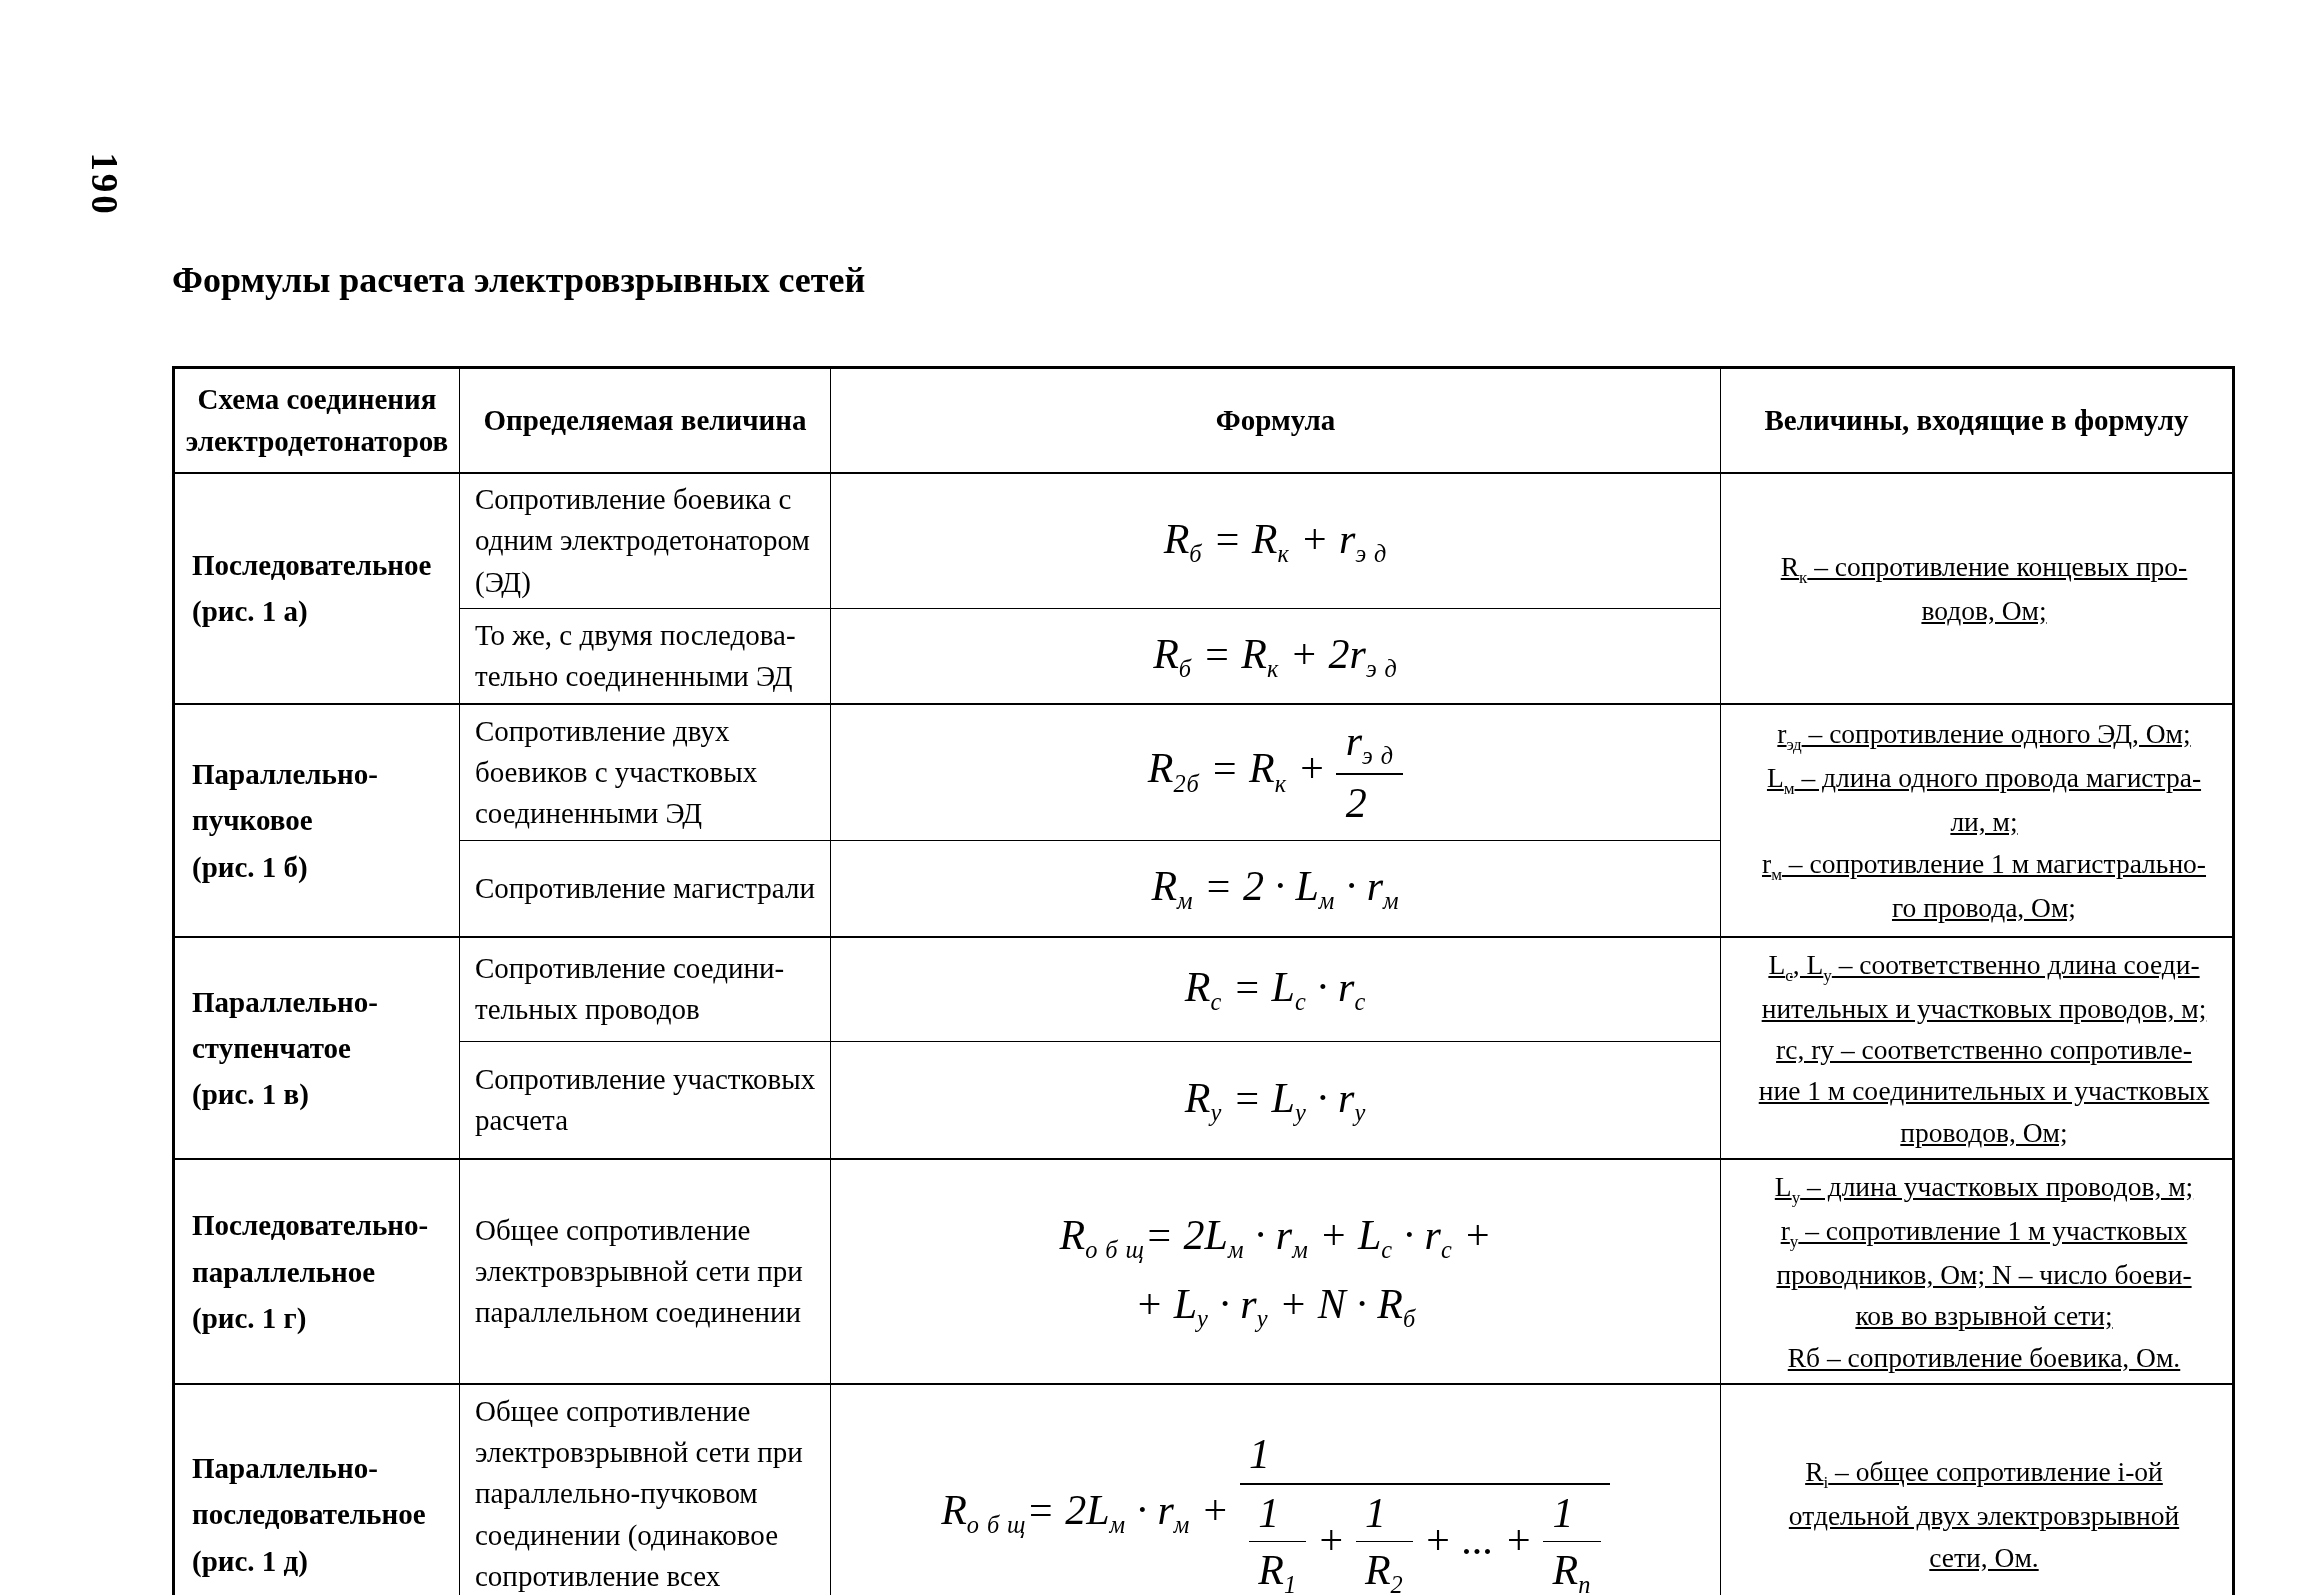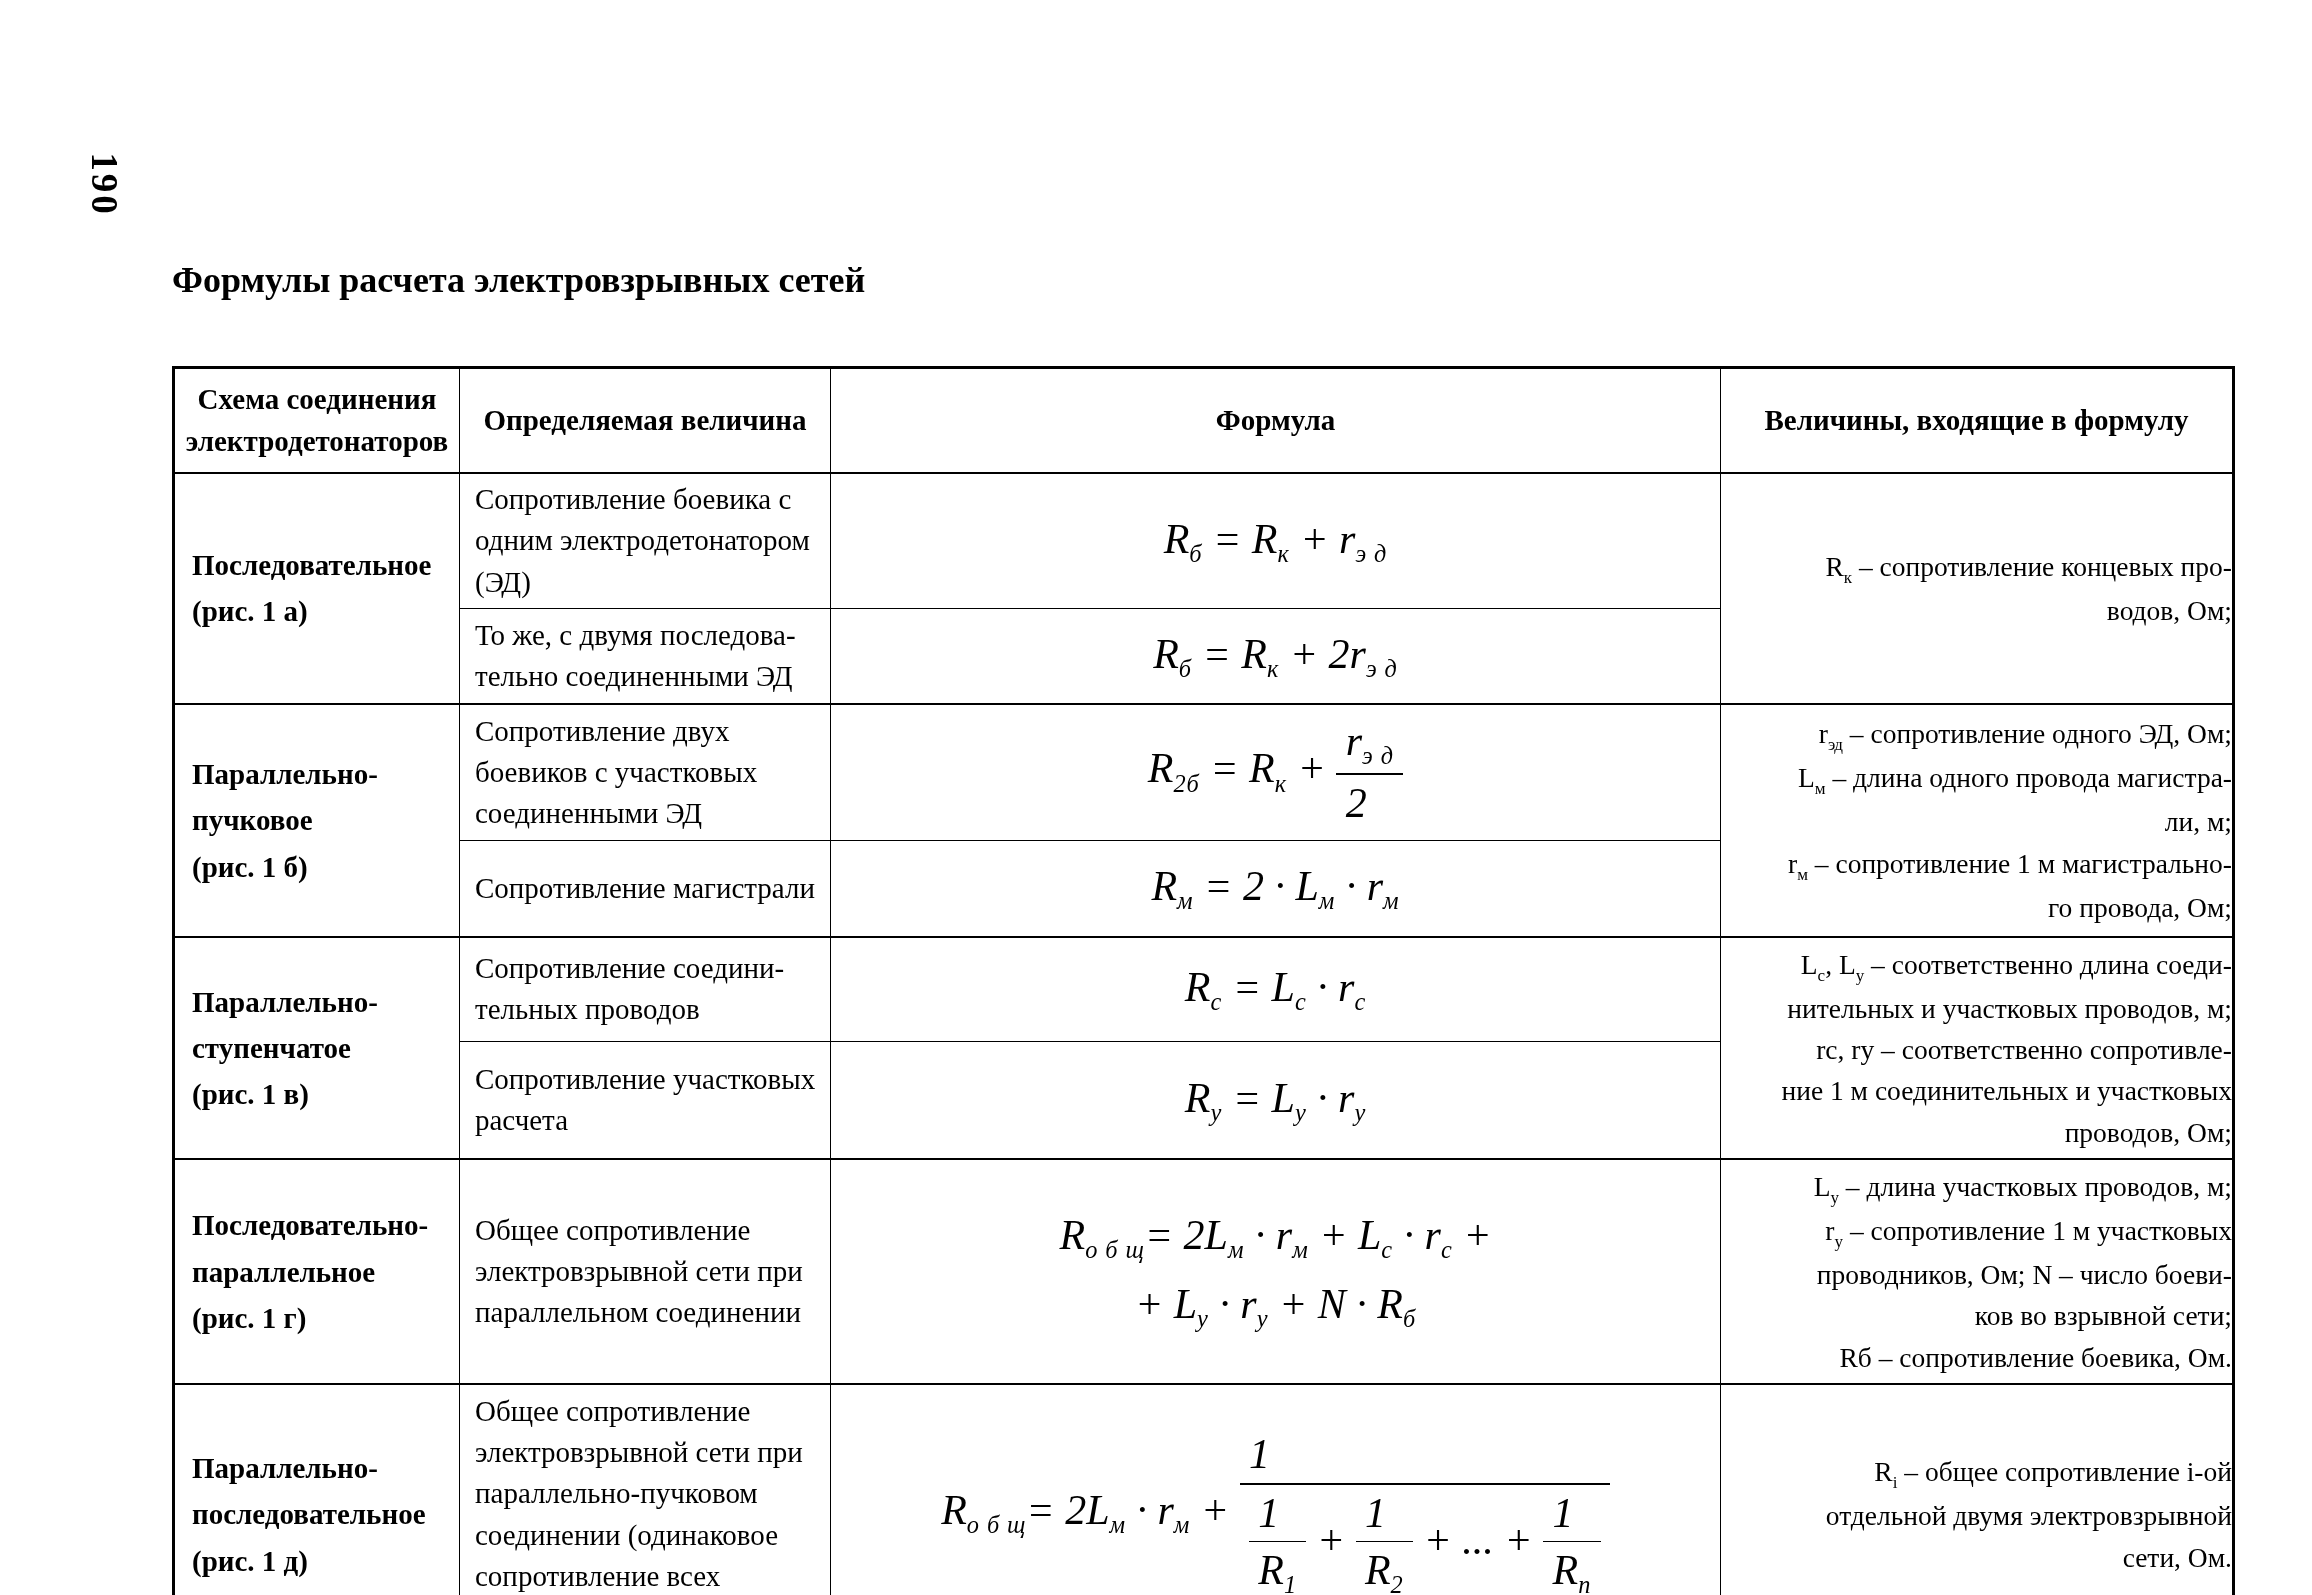--- a/index.html
+++ b/index.html
@@ -33,21 +33,21 @@
   }
   th, td { border:1.9px solid #000; padding:5.6px 13px; vertical-align:middle; }
   tr.group-start th, tr.group-start td { border-top:2.8px solid #000; }
 
   th {
     font-weight:bold; font-size:29px; text-align:center;
     line-height:1.45; padding:9.3px 7.5px;
   }
   td.scheme   { font-size:29px; line-height:1.6; text-align:left; padding-left:17px;font-weight:bold; }
   td.quantity { font-size:29px; line-height:1.42; text-align:left; padding-left:15px; }
-  td.vars     { font-size:27.5px; line-height:1.5; text-align:right; padding-left:15px; padding-right:0; }
+  td.vars     { font-size:27.5px; line-height:1.5; text-align:center; padding-left:15px; padding-right:0;text-decoration:underline; }
   td.vars sub { font-size:0.62em; }
 
   td.formula  {
     font-style:italic; font-size:42px; text-align:center;
     line-height:1.25;
   }
   td.formula sub { font-size:0.58em; letter-spacing:0.9px; }
   td.formula .ln + .ln { margin-top:13px; }
 
   .frac { display:inline-block; vertical-align:middle; text-align:left; }
@@ -221,20 +221,20 @@
             <div class="ln">электровзрывной сети при</div>
             <div class="ln">параллельно-пучковом</div>
             <div class="ln">соединении (одинаковое</div>
             <div class="ln">сопротивление всех ветвей)</div>
           </td>
         <td class="formula">
             <div class="ln">R<sub>о б щ</sub>= 2L<sub>м</sub> · r<sub>м</sub> + <span class="frac"><span class="num">1</span><span class="den"><span class="frac"><span class="num">1</span><span class="den">R<sub>1</sub></span></span> + <span class="frac"><span class="num">1</span><span class="den">R<sub>2</sub></span></span> + ... + <span class="frac"><span class="num">1</span><span class="den">R<sub>n</sub></span></span></span></span></div>
           </td>
         <td class="vars">
             <div class="ln">R<sub>i</sub> – общее сопротивление i-ой</div>
-            <div class="ln">отдельной двумя электровзрывной</div>
+            <div class="ln">отдельной двух электровзрывной</div>
             <div class="ln">сети, Ом.</div>
           </td>
       </tr>
     </tbody>
   </table>
 </div>
 
 
 </body></html>

